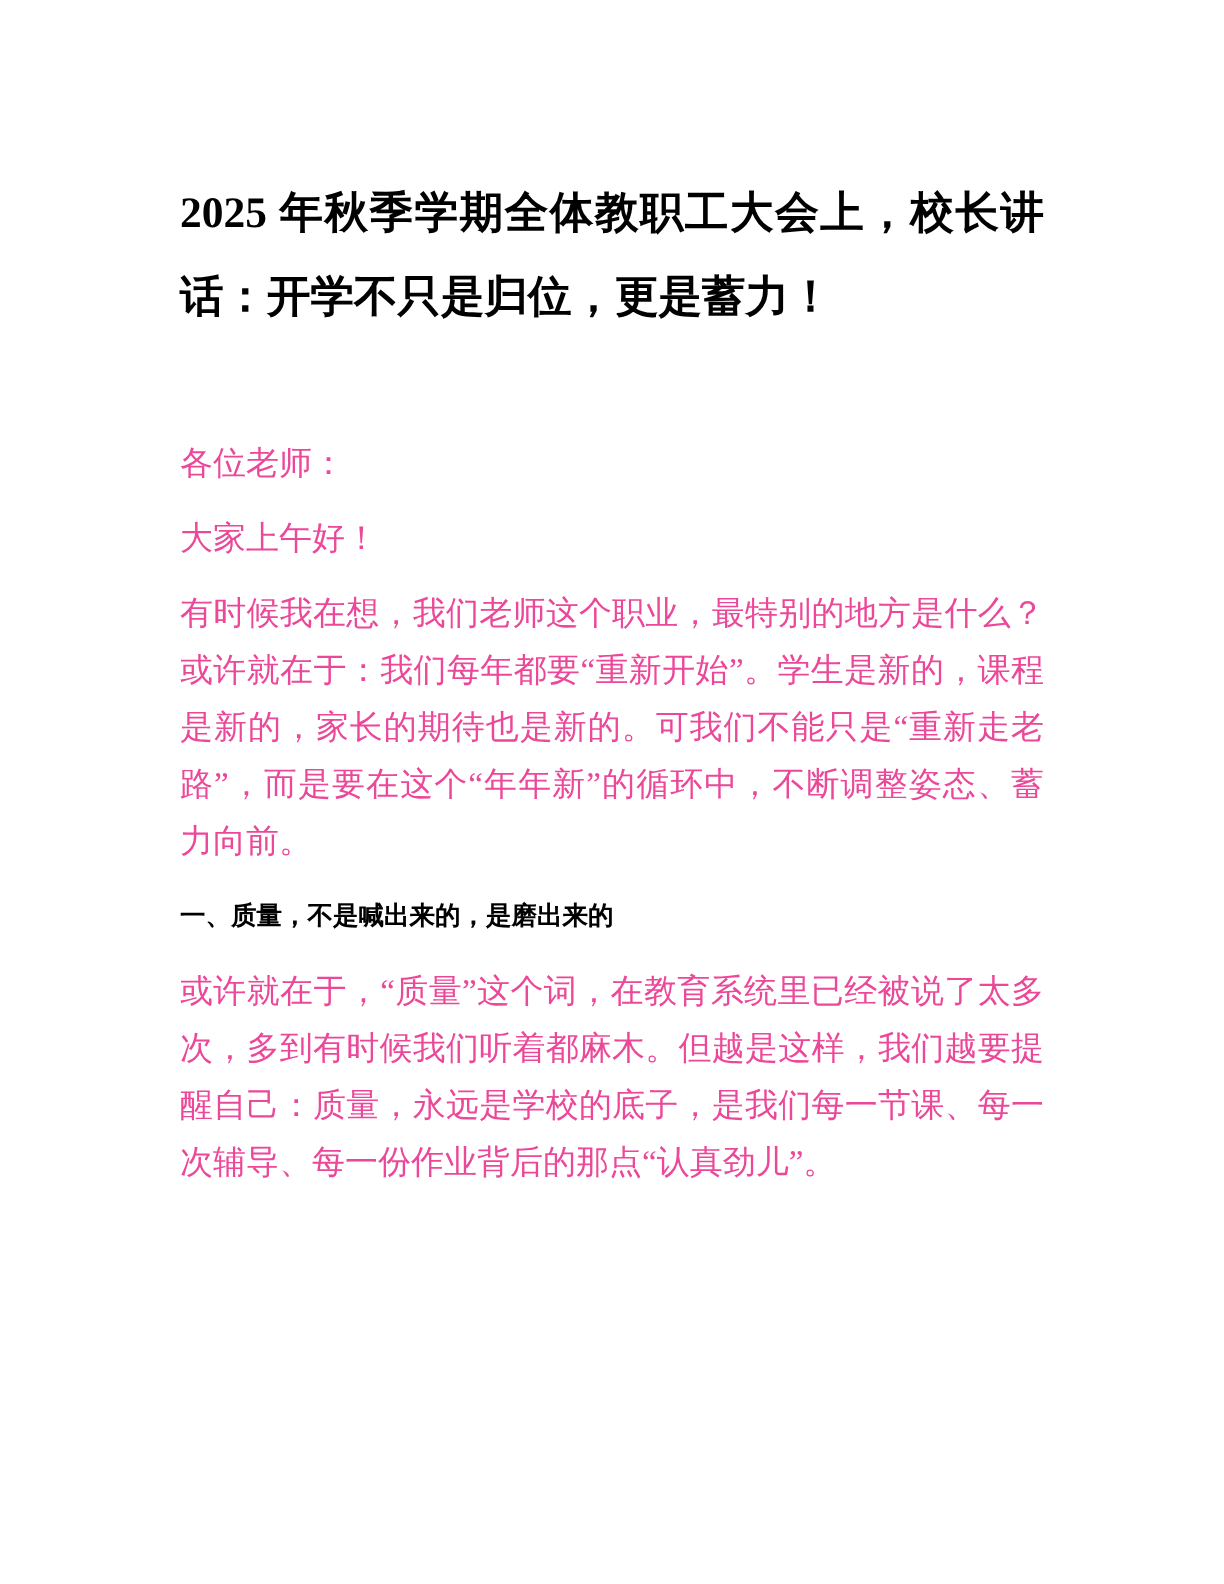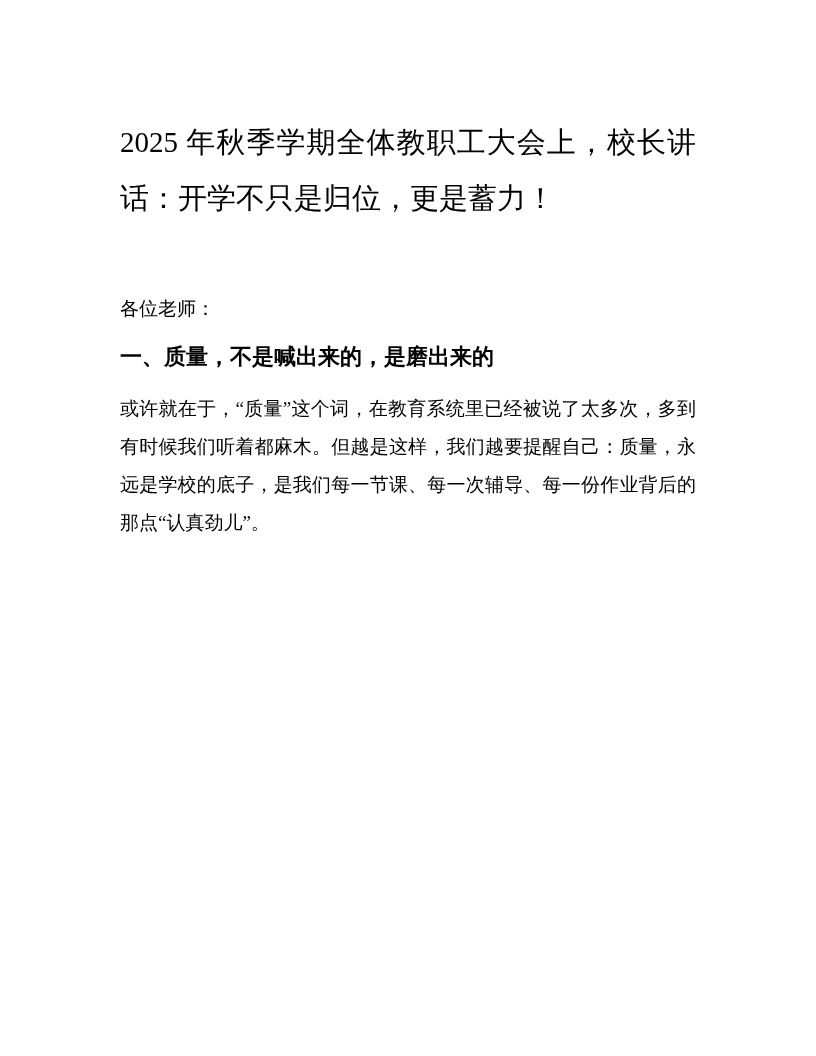--- a/index.html
+++ b/index.html
@@ -15,51 +15,53 @@
     padding: 114px 120px 0 120px;
     background: #ffffff;
     overflow: hidden;
     font-family: "Liberation Serif", "DejaVu Serif", serif;
     color: #262626;
   }
   .doc-title {
     margin: 0 0 64px 0;
     font-size: 29px;
     line-height: 56px;
-    font-weight: 400;
+    font-weight: 700;
     color: #000000;
     text-align: justify;
     font-family: "Liberation Serif", "DejaVu Serif", serif;
   }
   .para {
     margin: 0 0 12px 0;
-    font-size: 19px;
+    font-size: 22px;
     line-height: 38px;
     text-align: justify;
     text-justify: inter-ideograph;
-    color: #000000;
+    color: #ec4899;
   }
   .section-heading {
     margin: 3px 0 12px 0;
-    font-size: 22px;
+    font-size: 17px;
     line-height: 38px;
     font-weight: 700;
     color: #000000;
-    font-family: Liberation Mono, monospace;
+    font-family: Liberation Sans, sans-serif;
     text-align: left;
   }
 </style>
 </head>
 <body>
 
 <div class="page">
   <h1 class="doc-title">2025 年秋季学期全体教职工大会上，校长讲话：开学不只是归位，更是蓄力！</h1>
 
   <p class="para">各位老师：</p>
 
+  <p class="para">大家上午好！</p>
 
 
+  <p class="para">有时候我在想，我们老师这个职业，最特别的地方是什么？或许就在于：我们每年都要“重新开始”。学生是新的，课程是新的，家长的期待也是新的。可我们不能只是“重新走老路”，而是要在这个“年年新”的循环中，不断调整姿态、蓄力向前。</p>
 
 
   <h2 class="section-heading">一、质量，不是喊出来的，是磨出来的</h2>
 
   <p class="para">或许就在于，“质量”这个词，在教育系统里已经被说了太多次，多到有时候我们听着都麻木。但越是这样，我们越要提醒自己：质量，永远是学校的底子，是我们每一节课、每一次辅导、每一份作业背后的那点“认真劲儿”。</p>
 </div>
 
 </body></html>

